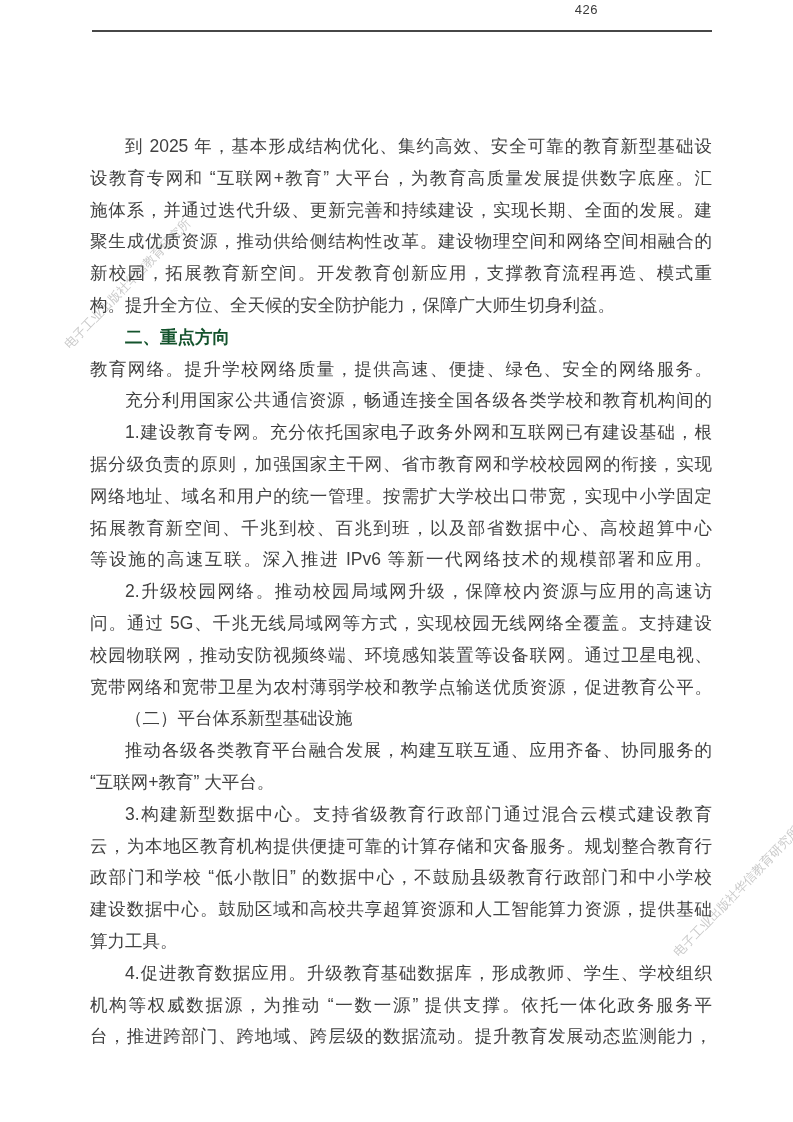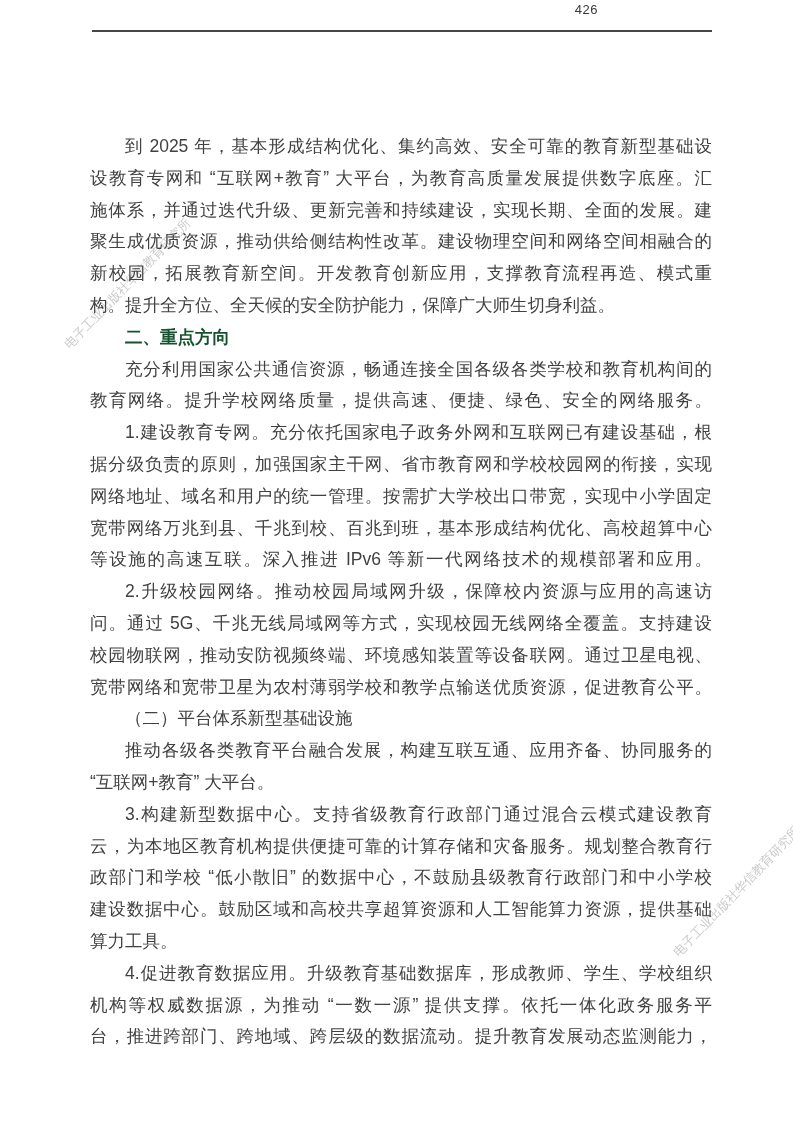--- a/index.html
+++ b/index.html
@@ -88,26 +88,26 @@
   <div class="watermark wm-left">电子工业出版社华信教育研究所</div>
   <div class="watermark wm-right">电子工业出版社华信教育研究所</div>
   <div class="content">
       <div class="line body first">到 2025 年，基本形成结构优化、集约高效、安全可靠的教育新型基础设</div>
       <div class="line body">设教育专网和 “互联网+教育” 大平台，为教育高质量发展提供数字底座。汇</div>
       <div class="line body">施体系，并通过迭代升级、更新完善和持续建设，实现长期、全面的发展。建</div>
       <div class="line body">聚生成优质资源，推动供给侧结构性改革。建设物理空间和网络空间相融合的</div>
       <div class="line body">新校园，拓展教育新空间。开发教育创新应用，支撑教育流程再造、模式重</div>
       <div class="line body ragged">构。提升全方位、全天候的安全防护能力，保障广大师生切身利益。</div>
       <div class="line heading first ragged">二、重点方向</div>
+      <div class="line body">教育网络。提升学校网络质量，提供高速、便捷、绿色、安全的网络服务。</div>
       <div class="line body first">充分利用国家公共通信资源，畅通连接全国各级各类学校和教育机构间的</div>
-      <div class="line body">教育网络。提升学校网络质量，提供高速、便捷、绿色、安全的网络服务。</div>
       <div class="line body first">1.建设教育专网。充分依托国家电子政务外网和互联网已有建设基础，根</div>
       <div class="line body">据分级负责的原则，加强国家主干网、省市教育网和学校校园网的衔接，实现</div>
       <div class="line body">网络地址、域名和用户的统一管理。按需扩大学校出口带宽，实现中小学固定</div>
-      <div class="line body">宽带网络万兆到县、千兆到校、百兆到班，基本形成结构优化、高校超算中心</div>
+      <div class="line body">拓展教育新空间、千兆到校、百兆到班，以及部省数据中心、高校超算中心</div>
       <div class="line body">等设施的高速互联。深入推进 IPv6 等新一代网络技术的规模部署和应用。</div>
       <div class="line body first">2.升级校园网络。推动校园局域网升级，保障校内资源与应用的高速访</div>
       <div class="line body">问。通过 5G、千兆无线局域网等方式，实现校园无线网络全覆盖。支持建设</div>
       <div class="line body">校园物联网，推动安防视频终端、环境感知装置等设备联网。通过卫星电视、</div>
       <div class="line body">宽带网络和宽带卫星为农村薄弱学校和教学点输送优质资源，促进教育公平。</div>
       <div class="line subheading first ragged">（二）平台体系新型基础设施</div>
       <div class="line body first">推动各级各类教育平台融合发展，构建互联互通、应用齐备、协同服务的</div>
       <div class="line body ragged">“互联网+教育” 大平台。</div>
       <div class="line body first">3.构建新型数据中心。支持省级教育行政部门通过混合云模式建设教育</div>
       <div class="line body">云，为本地区教育机构提供便捷可靠的计算存储和灾备服务。规划整合教育行</div>

